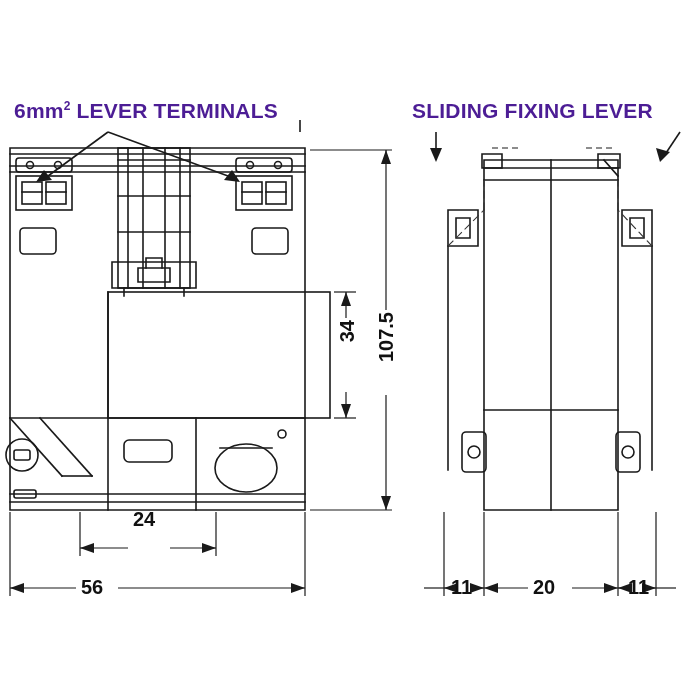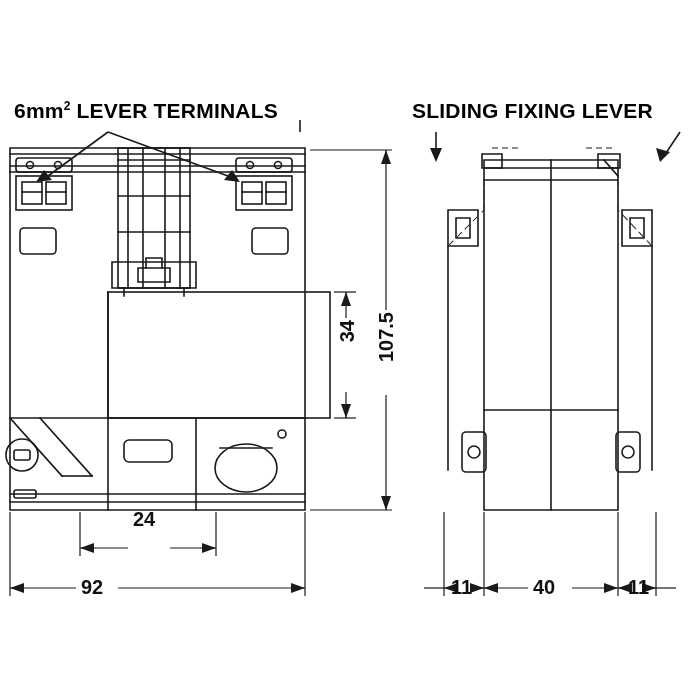--- a/index.html
+++ b/index.html
@@ -1,18 +1,18 @@
 <!DOCTYPE html>
 <html><head>
 <meta charset="utf-8">
 <style>
   html,body{margin:0;padding:0;background:#ffffff;}
   body{width:700px;height:700px;overflow:hidden;font-family:"Liberation Sans",sans-serif;}
   #stage{position:relative;width:700px;height:700px;background:#fff;}
-  .lbl{position:absolute;font-weight:bold;color:#000000;white-space:nowrap;}
+  .lbl{position:absolute;font-weight:bold;color:#4c1d95;white-space:nowrap;}
   .title{font-size:21px;letter-spacing:.2px;}
   .sup{font-size:12px;vertical-align:super;}
   .dim{position:absolute;font-size:20px;font-weight:bold;color:#111;white-space:nowrap;}
   .dim.vert{writing-mode:vertical-rl;text-orientation:mixed;transform:rotate(180deg);}
   svg{position:absolute;left:0;top:0;}
 </style>
 </head>
 <body>
 
 <div id="stage">
@@ -202,18 +202,18 @@
   <div class="lbl title" style="left:14px;top:99px;">
     <span>6mm</span><span class="sup">2</span>
     <span>LEVER TERMINALS</span>
   </div>
 
   <div class="lbl title" style="left:412px;top:99px;">SLIDING FIXING LEVER</div>
 
   <div class="dim vert" style="left:375px;top:312px;">107.5</div>
   <div class="dim vert" style="left:336px;top:320px;">34</div>
   <div class="dim" style="left:133px;top:508px;">24</div>
-  <div class="dim" style="left:81px;top:576px;">92</div>
+  <div class="dim" style="left:81px;top:576px;">56</div>
   <div class="dim" style="left:451px;top:576px;">11</div>
-  <div class="dim" style="left:533px;top:576px;">40</div>
+  <div class="dim" style="left:533px;top:576px;">20</div>
   <div class="dim" style="left:628px;top:576px;">11</div>
 
 </div>
 
 </body></html>

